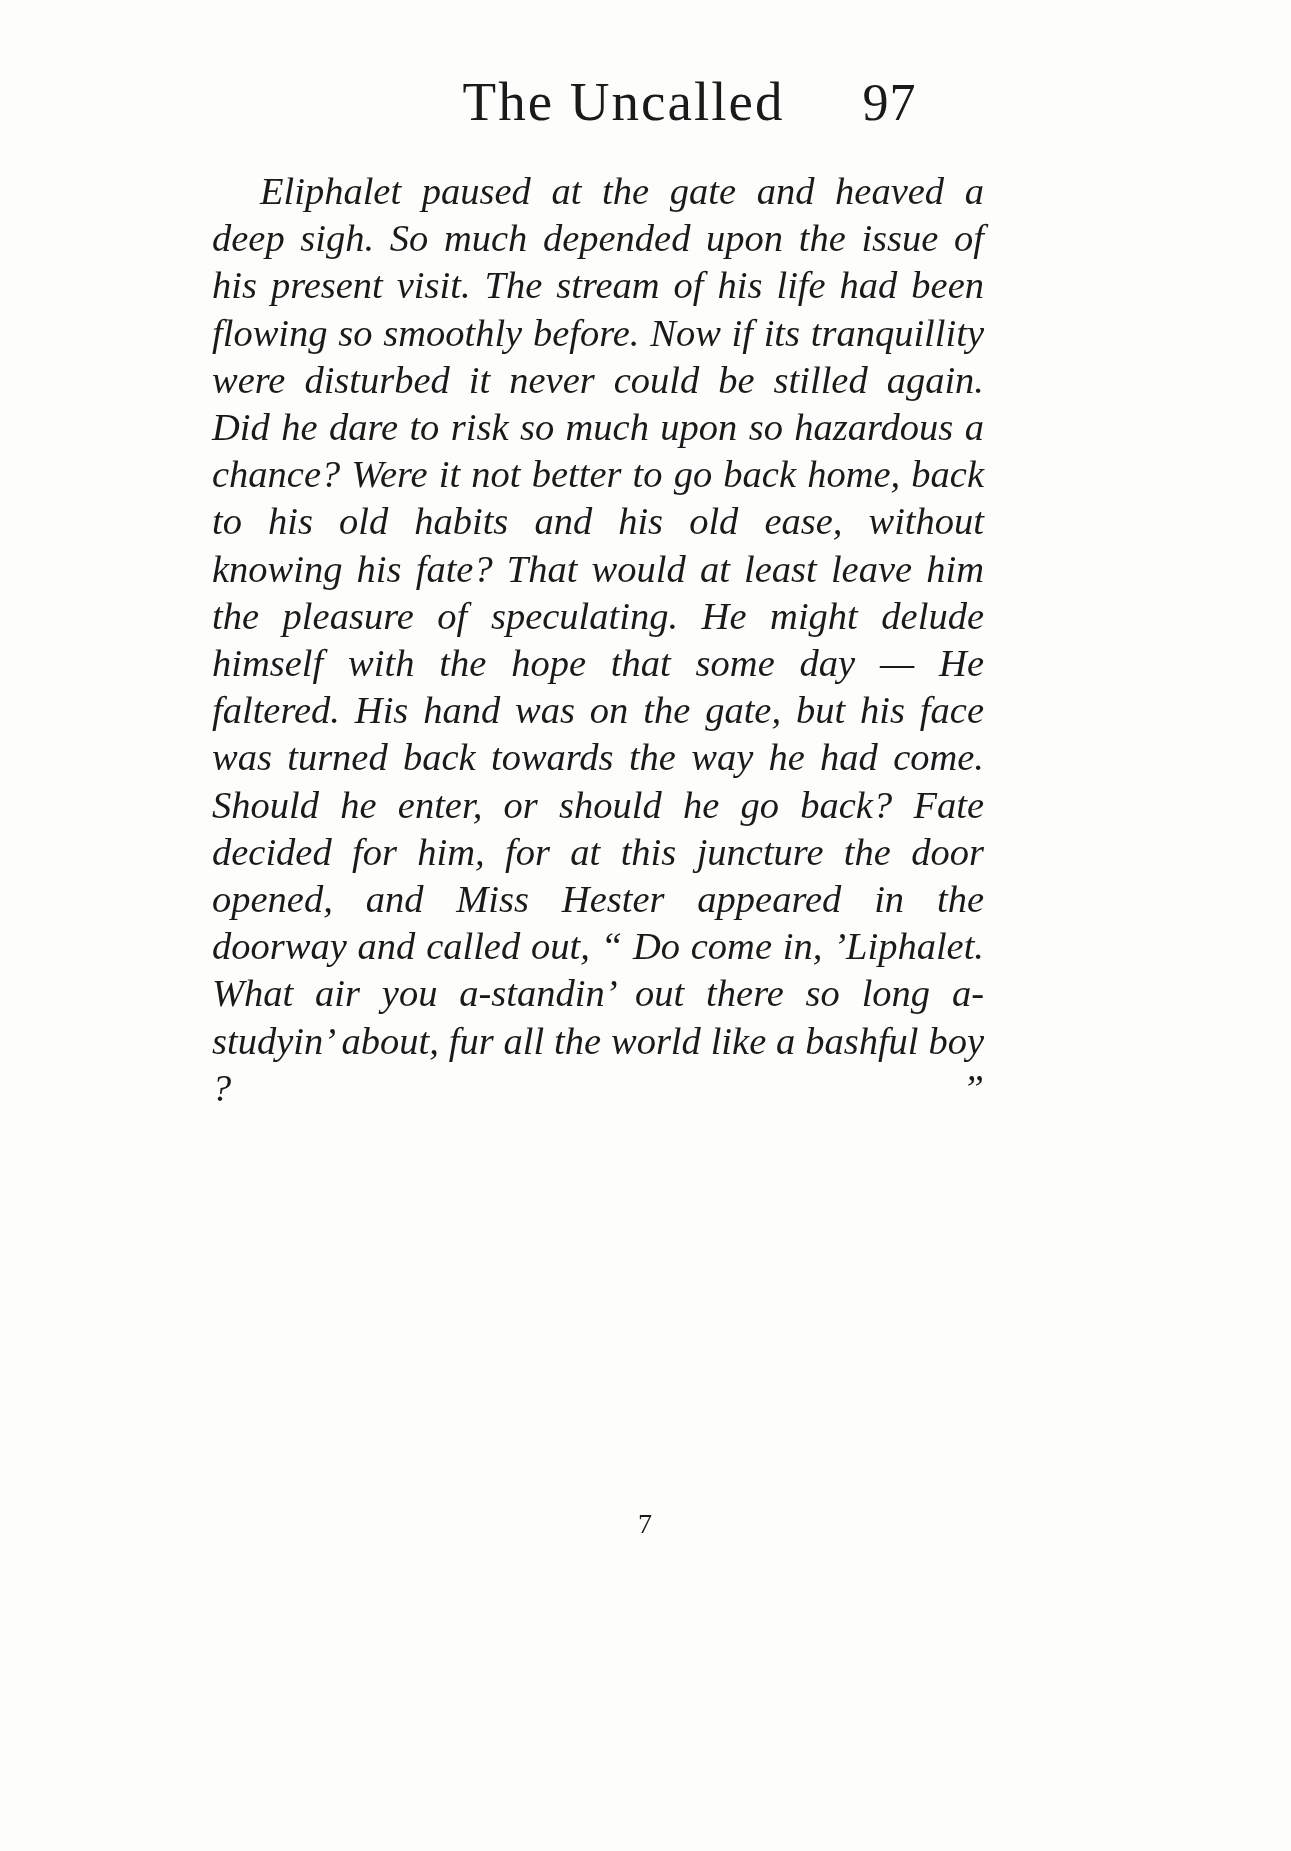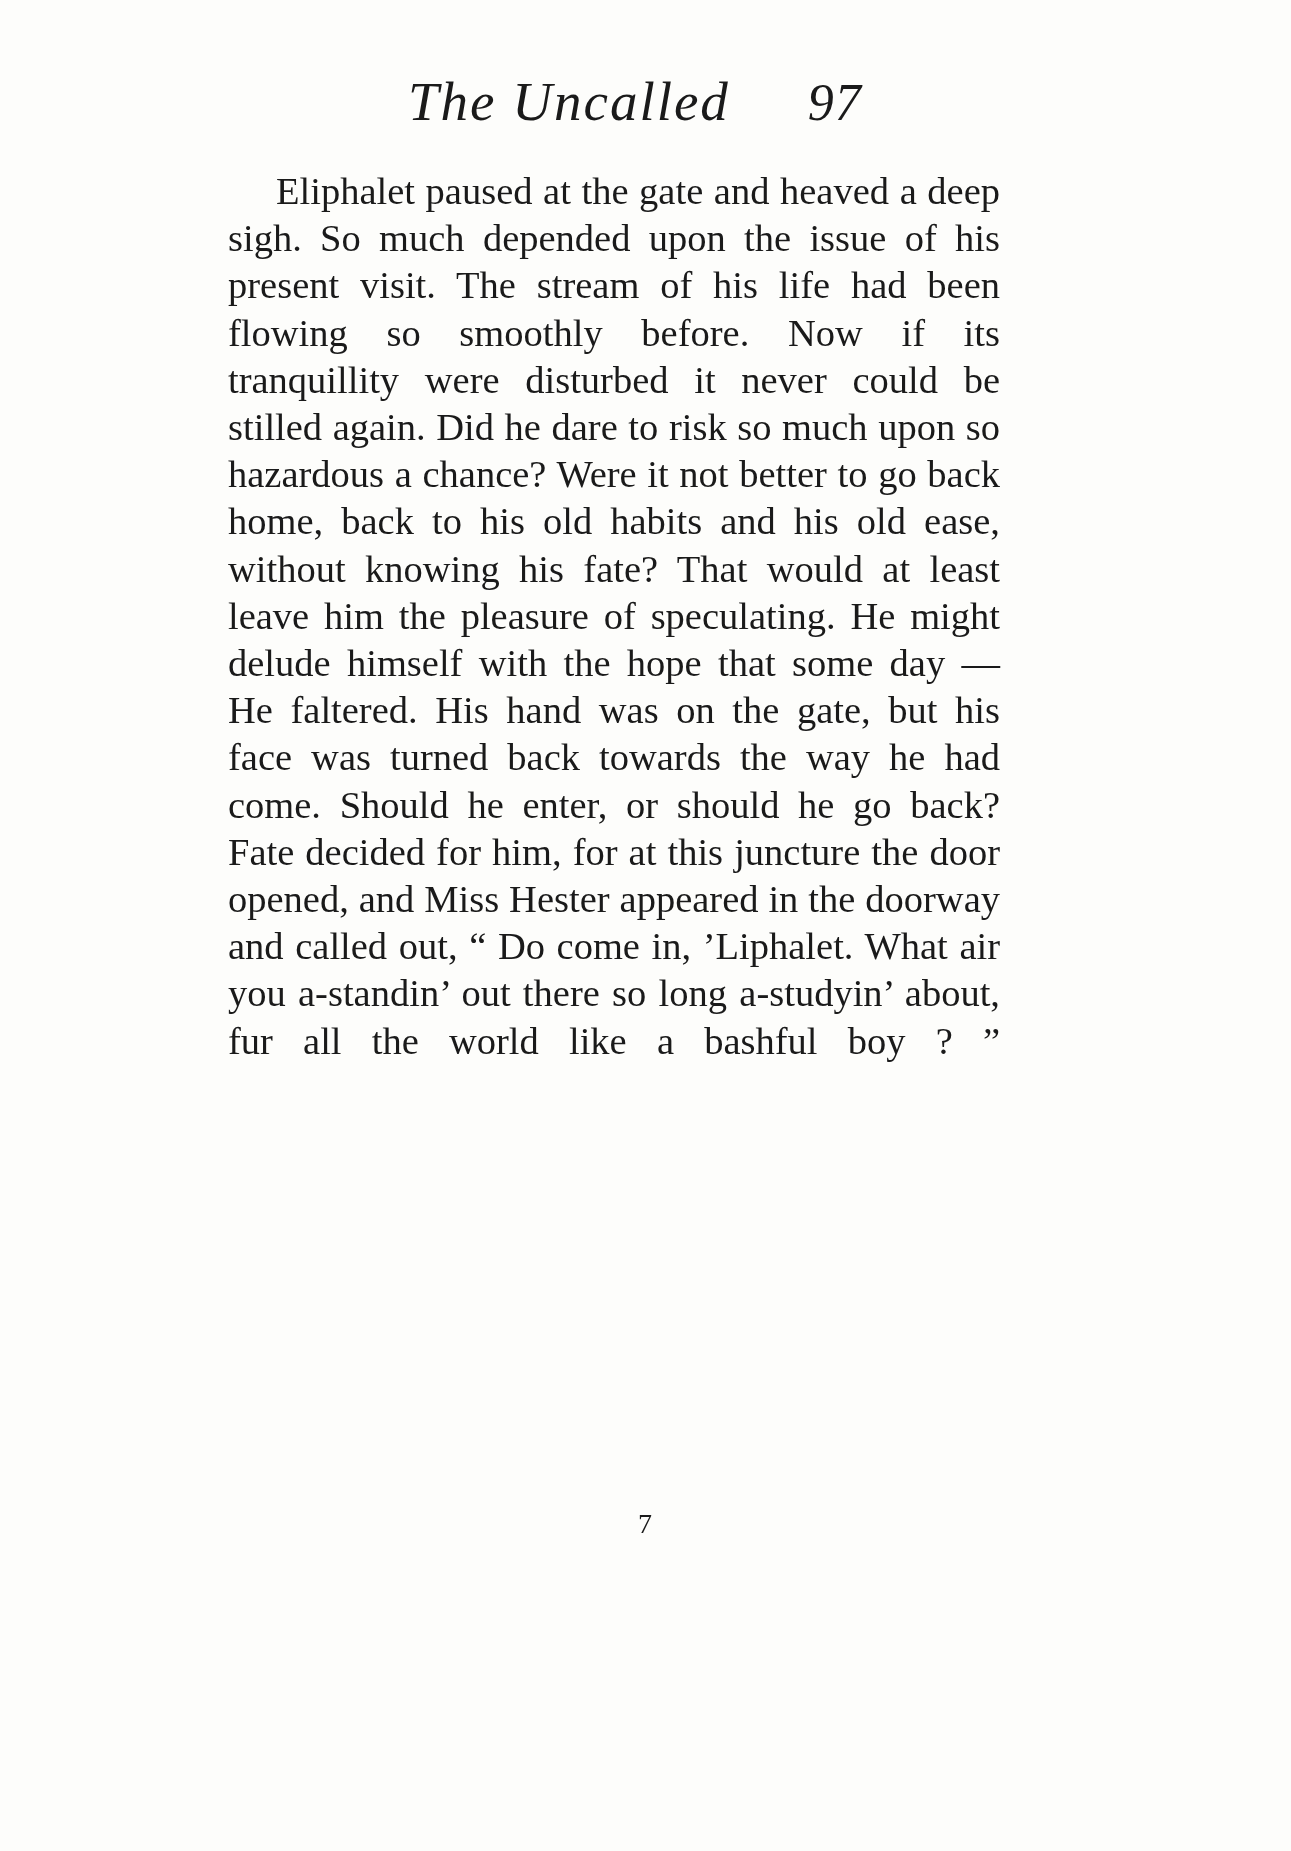--- a/index.html
+++ b/index.html
@@ -18,49 +18,49 @@
   .page {
     position: absolute;
     left: 0;
     top: 0;
     width: 1291px;
     height: 1851px;
     background: #fdfdfb;
   }
   .header {
     position: absolute;
-    left: 228px;
+    left: 212px;
     top: 70px;
     width: 775px;
     display: flex;
     align-items: baseline;
-    justify-content: flex-start;
-    font-style: italic;
+    justify-content: center;
   }
   .header-title {
     font-size: 55px;
     letter-spacing: 2px;
     font-weight: normal;
     margin-left: 180px;
   }
   .header-pagenum {
     font-size: 52px;
     margin-left: 78px;
     letter-spacing: 1px;
   }
   .body-text {
     position: absolute;
-    left: 228px;
+    left: 212px;
     top: 168px;
     width: 772px;
     font-size: 38.5px;
     line-height: 47.2px;
     text-align: justify;
     text-justify: inter-word;
     hyphens: none;
+    font-style: italic;
   }
   .body-text p {
     margin: 0;
     text-indent: 48px;
   }
   .footer-sig {
     position: absolute;
     left: 0;
     top: 1508px;
     width: 1291px;

